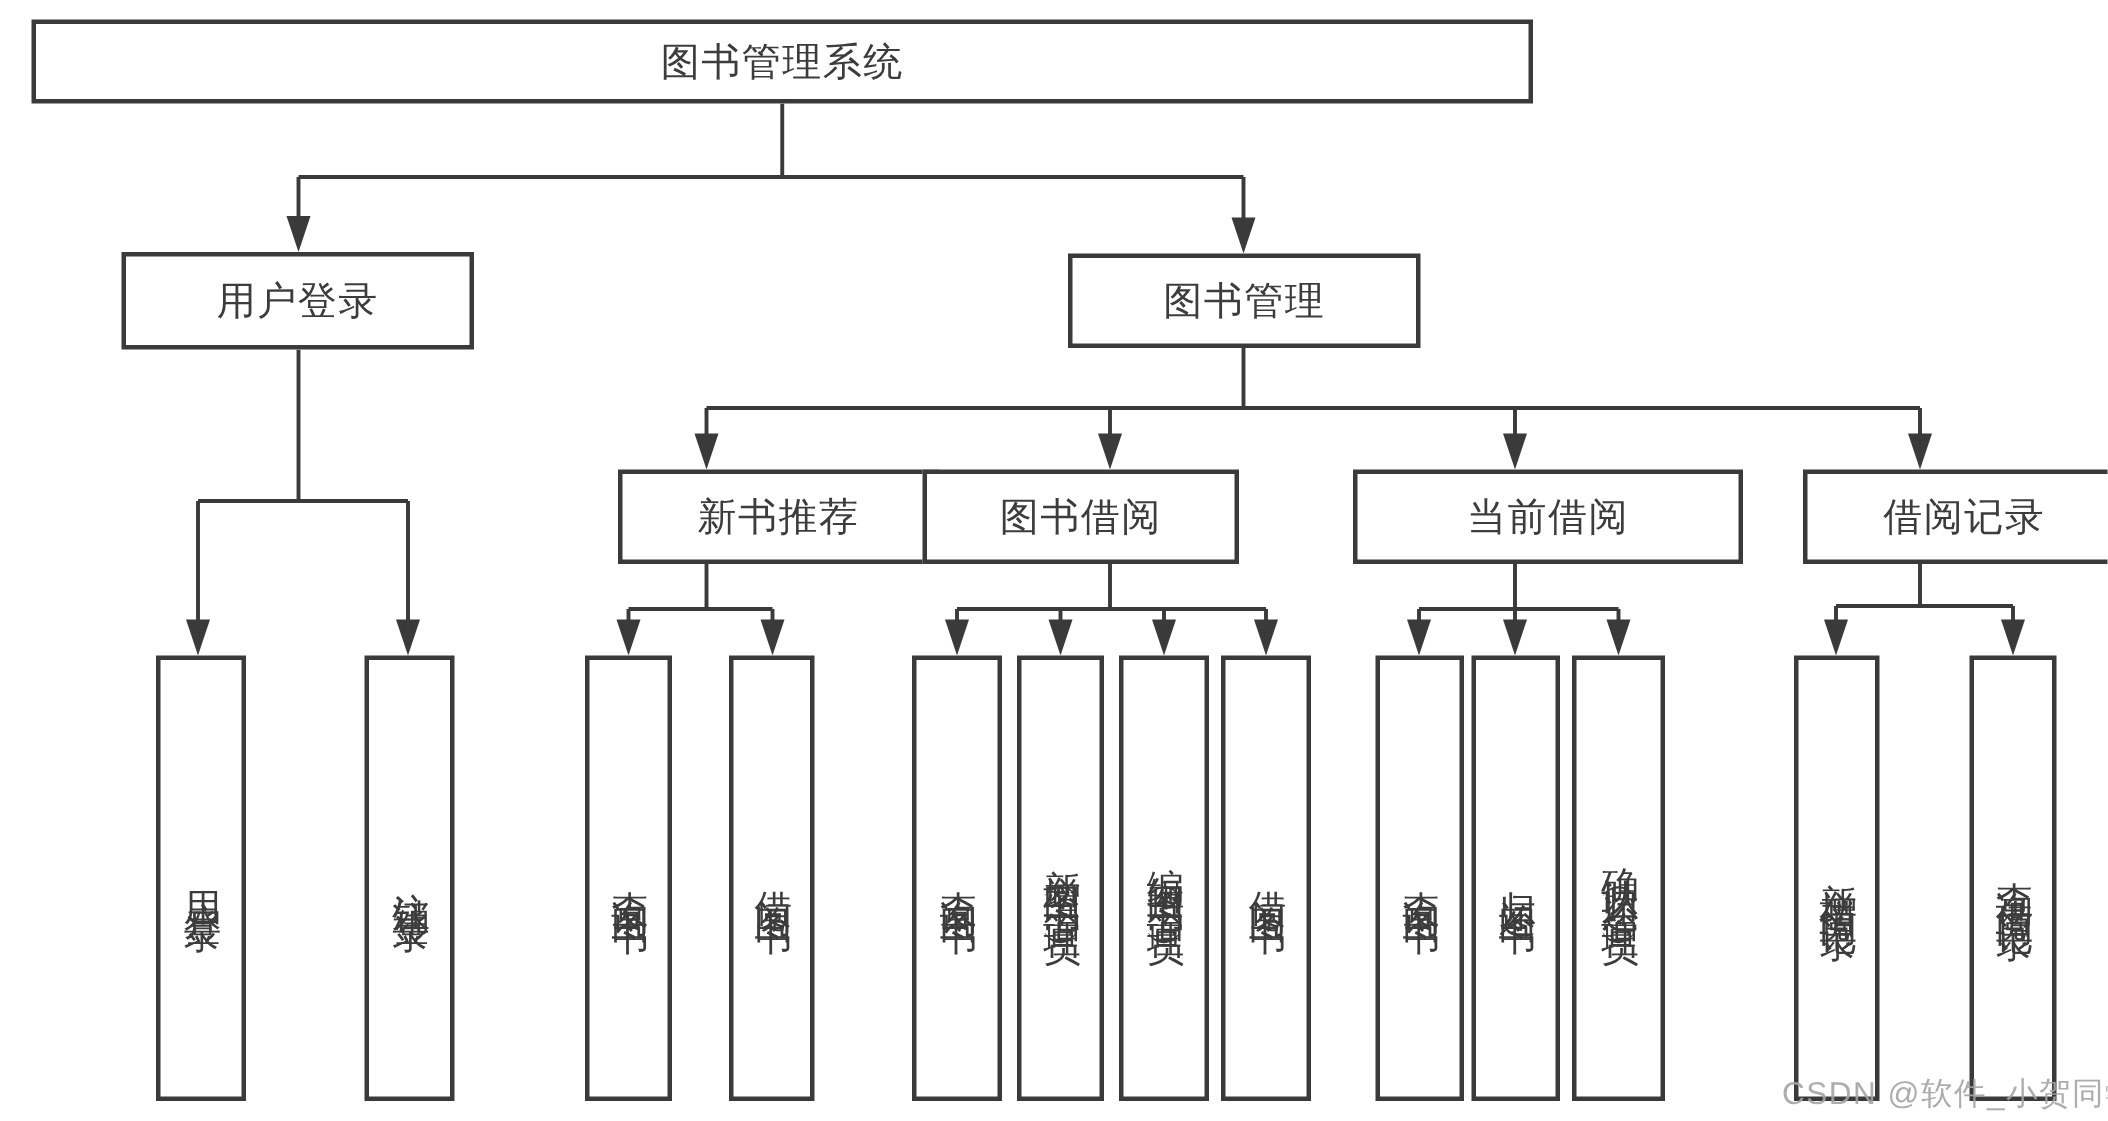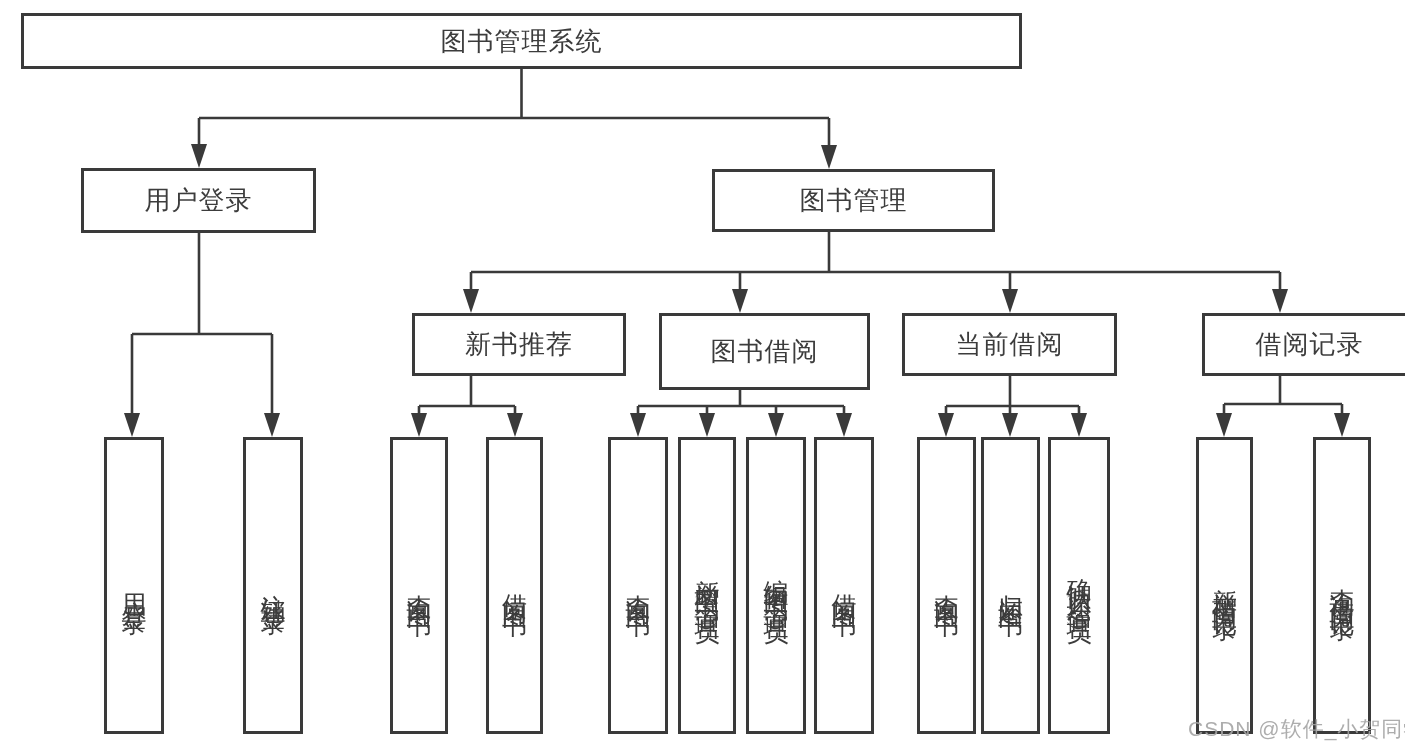--- a/index.html
+++ b/index.html
@@ -105,25 +105,25 @@
     <g stroke="#3a3a3a" stroke-width="2.6" fill="none">
       <path d="M1280 376 V404 M1224 404 H1342 M1224 404 V415 M1342 404 V415"></path>
     </g>
     <polygon fill="#3a3a3a" points="1216,413 1232,413 1224,437"></polygon>
     <polygon fill="#3a3a3a" points="1334,413 1350,413 1342,437"></polygon>
   </svg>
 
   <div class="node h" style="left:21px; top:13px; width:1001px; height:56px;">图书管理系统</div>
 
   <div class="node h" style="left:81px; top:168px; width:235px; height:65px;">用户登录</div>
-  <div class="node h" style="left:712px; top:169px; width:283px; height:63px;">图书管理</div>
+  <div class="node h" style="left:712px; top:169px; width:235px; height:63px;">图书管理</div>
 
   <div class="node h" style="left:364px; top:313px; width:214px; height:63px;margin-left:48px;">新书推荐</div>
-  <div class="node h" style="left:659px; top:313px; width:211px; height:77px;">图书借阅</div>
-  <div class="node h" style="left:902px; top:313px; width:215px; height:63px;text-align:center;">当前借阅</div>
+  <div class="node h" style="left:615px; top:313px; width:211px; height:63px;">图书借阅</div>
+  <div class="node h" style="left:902px; top:313px; width:260px; height:63px;text-align:center;">当前借阅</div>
   <div class="node h" style="left:1173px; top:313px; width:215px; height:63px;margin-left:29px;">借阅记录</div>
 
   <div class="node v" style="left:104px; top:437px; width:60px; height:297px;">用户登录</div>
   <div class="node v" style="left:243px; top:437px; width:60px; height:297px;">注销登录</div>
 
   <div class="node v" style="left:390px; top:437px; width:58px; height:297px;">查询图书</div>
   <div class="node v" style="left:486px; top:437px; width:57px; height:297px;">借阅图书</div>
 
   <div class="node v" style="left:608px; top:437px; width:60px; height:297px;">查询图书</div>
   <div class="node v" style="left:678px; top:437px; width:58px; height:297px;">新增图书（管理员）</div>

